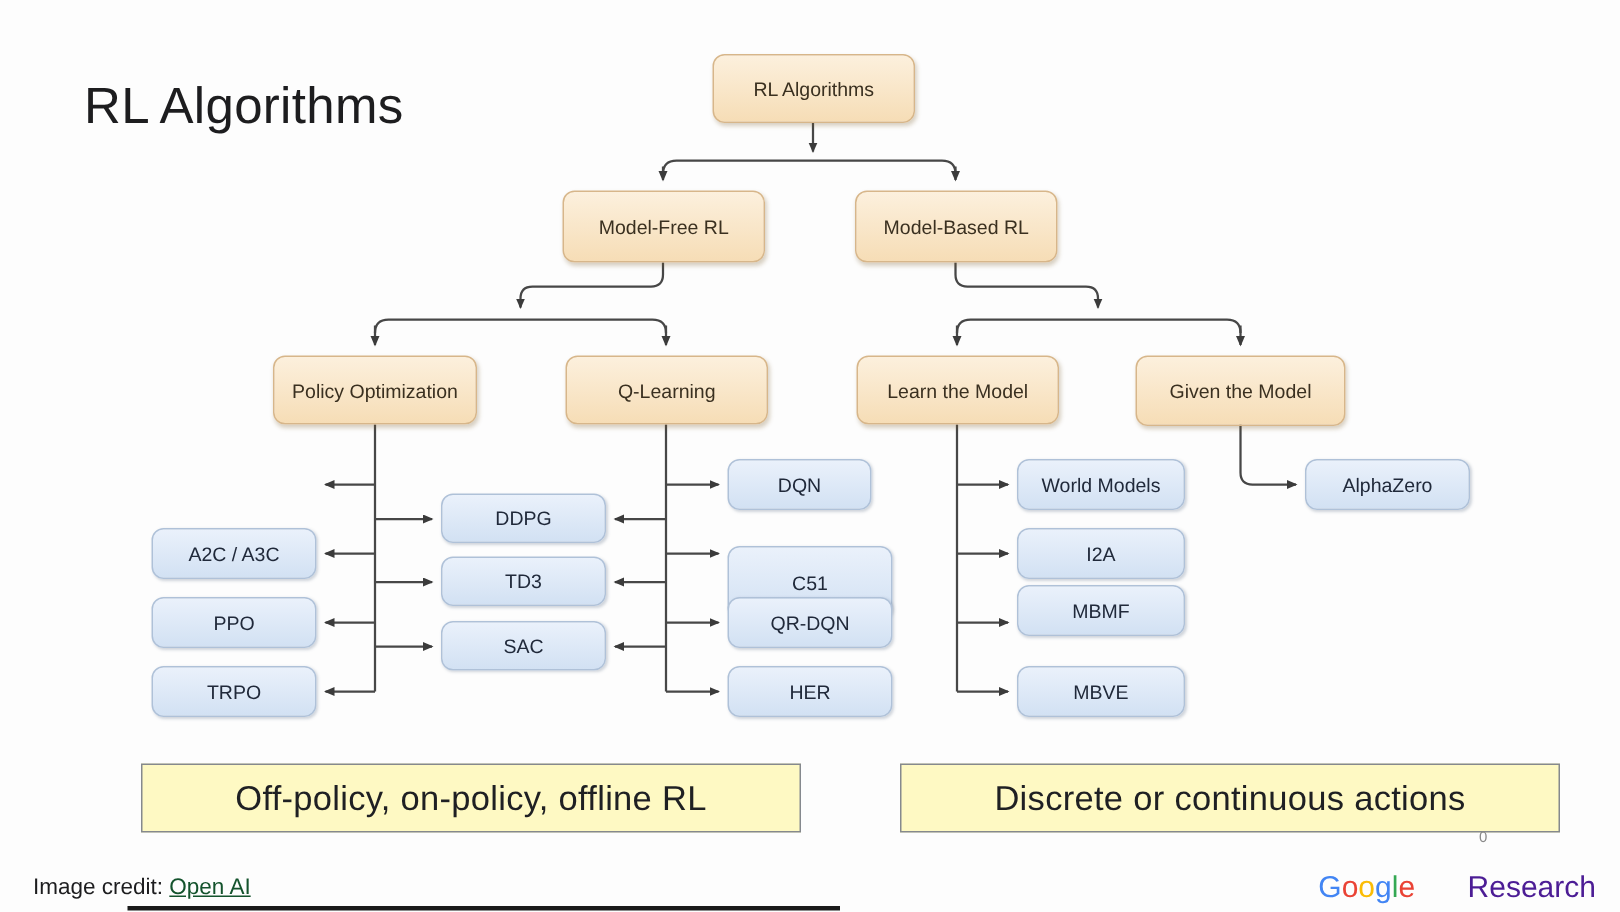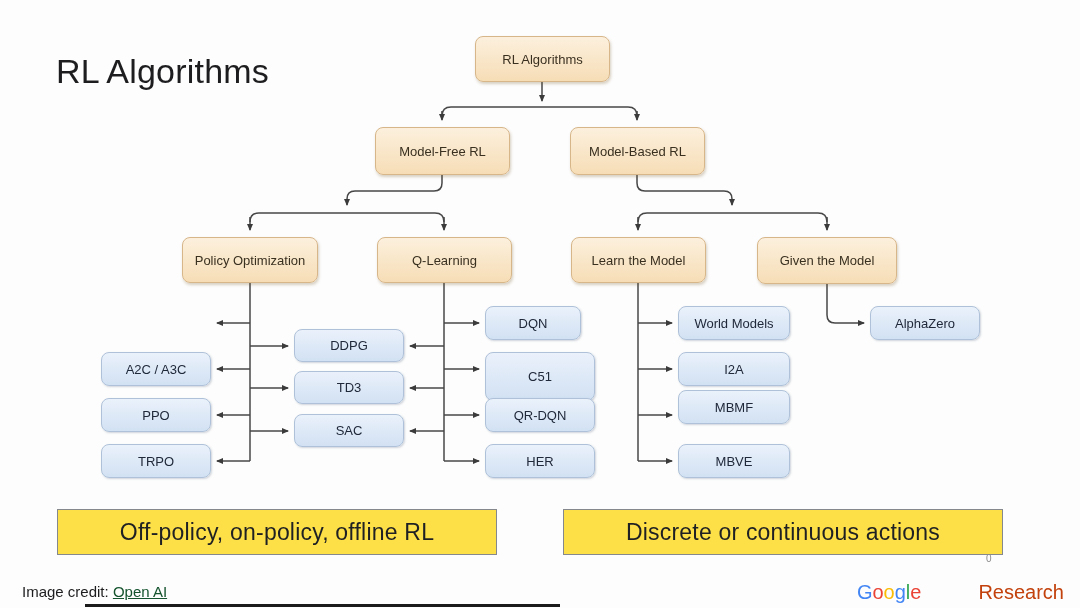--- a/index.html
+++ b/index.html
@@ -12,29 +12,29 @@
   svg.connectors{position:absolute;left:0;top:0;width:1080px;height:608px;pointer-events:none;}
 
   .node{position:absolute;display:flex;align-items:center;justify-content:center;
     font-size:13px;text-align:center;border-radius:8px;box-sizing:border-box;white-space:nowrap;}
   .node.orange{background:linear-gradient(#fcf0dd,#f6ddb6);border:1px solid #d7b68a;
     color:#3a3020;box-shadow:1px 2px 3px rgba(120,90,40,.28);}
   .node.blue{background:linear-gradient(#eaf1fb,#d2e1f3);border:1px solid #afc1d8;
     color:#20293a;box-shadow:1px 1px 2px rgba(70,90,120,.25);}
 
   .callout{position:absolute;display:flex;align-items:center;justify-content:center;
-    background:#fde047;border:1px solid #85898e;box-sizing:border-box;
-    font-size:23px;color:#1f2023;letter-spacing:.2px;}
+    background:#fef9c3;border:1px solid #85898e;box-sizing:border-box;
+    font-size:23px;color:#1f2023;letter-spacing:.2px;margin-left:37px;}
 
   .credit{position:absolute;left:22px;top:583px;font-size:15px;color:#1d1d1f;}
   .credit a{color:#14532d;text-decoration:underline;cursor:pointer;}
 
   .brand{position:absolute;right:16px;top:581px;font-size:20px;display:flex;align-items:baseline;gap:35px;}
   .brand .g-letters span{font-weight:500;}
-  .brand .suffix{color:#c2410c;margin-left:22px;font-weight:400;}
+  .brand .suffix{color:#4c1d95;margin-left:0;font-weight:400;}
 
   .stray{position:absolute;left:986px;top:553px;font-size:10px;color:#8a8a8a;}
   .progress-bar{position:absolute;left:85px;top:604px;width:475px;height:3px;background:#1b1b1b;}
 </style>
 </head>
 <body>
 
 <div class="slide">
 
   <div class="page-title">RL Algorithms</div>
@@ -100,21 +100,21 @@
 
   <div class="node blue" style="left:101px;top:352px;width:110px;height:34px">A2C / A3C</div>
   <div class="node blue" style="left:101px;top:398px;width:110px;height:34px">PPO</div>
   <div class="node blue" style="left:101px;top:444px;width:110px;height:34px">TRPO</div>
 
   <div class="node blue" style="left:294px;top:329px;width:110px;height:33px">DDPG</div>
   <div class="node blue" style="left:294px;top:371px;width:110px;height:33px">TD3</div>
   <div class="node blue" style="left:294px;top:414px;width:110px;height:33px">SAC</div>
 
   <div class="node blue" style="left:485px;top:306px;width:96px;height:34px">DQN</div>
-  <div class="node blue" style="left:485px;top:352px;width:110px;height:49px">C51</div>
+  <div class="node blue" style="left:485px;top:364px;width:110px;height:49px">C51</div>
   <div class="node blue" style="left:485px;top:398px;width:110px;height:34px">QR-DQN</div>
   <div class="node blue" style="left:485px;top:444px;width:110px;height:34px">HER</div>
 
   <div class="node blue" style="left:678px;top:306px;width:112px;height:34px">World Models</div>
   <div class="node blue" style="left:678px;top:352px;width:112px;height:34px">I2A</div>
   <div class="node blue" style="left:678px;top:390px;width:112px;height:34px">MBMF</div>
   <div class="node blue" style="left:678px;top:444px;width:112px;height:34px">MBVE</div>
 
   <div class="node blue" style="left:870px;top:306px;width:110px;height:34px">AlphaZero</div>
 

